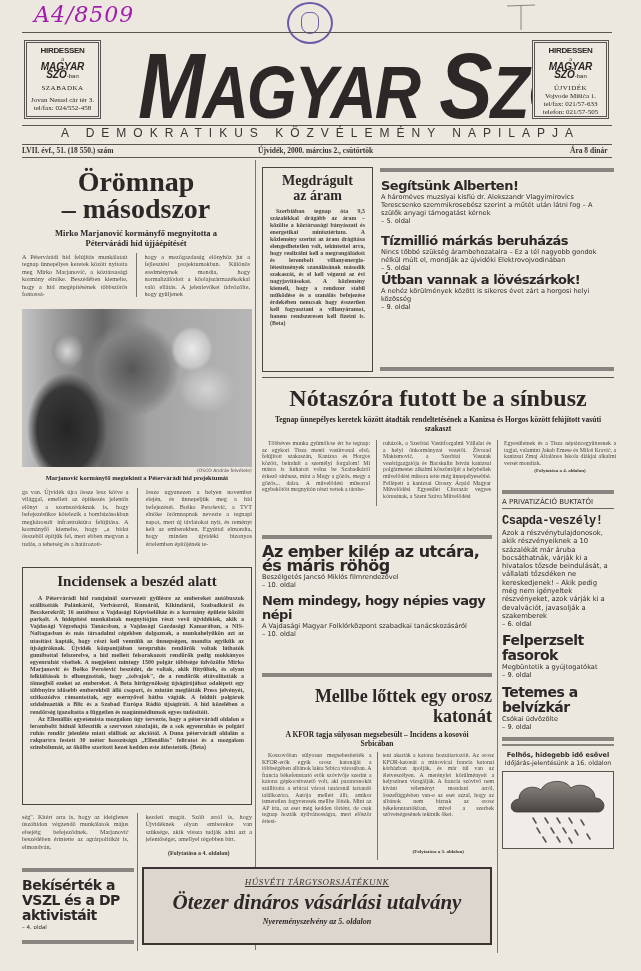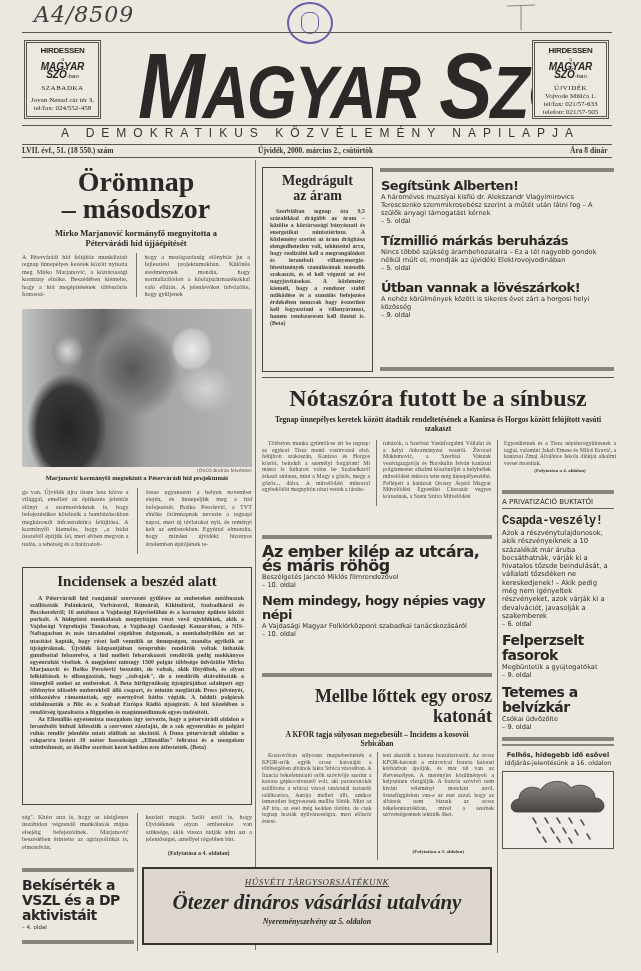--- a/index.html
+++ b/index.html
@@ -7,21 +7,21 @@
   body {
     background: #ece7df;
     font-family: "Liberation Serif", serif;
     color: #2a2624;
     position: relative;
   }
   .abs { position: absolute; }
   .handwriting {
     left: 34px; top: 2px;
     font-family: "DejaVu Serif", serif;
-    font-style: italic; font-size: 22px; color: #404040; letter-spacing: 1px;
+    font-style: italic; font-size: 22px; color: #a21caf; letter-spacing: 1px;
   }
   .stamp {
     left: 287px; top: 2px; width: 46px; height: 42px; border-radius: 50%;
     border: 2px solid #6d5aa8; color: #6d5aa8;
     display: flex; align-items: center; justify-content: center;
     font-size: 5px; text-align: center; font-family: "DejaVu Sans", sans-serif;
   }
   .stamp-inner { width: 18px; height: 22px; border: 1.5px solid #6d5aa8; border-radius: 8px 8px 10px 10px; }
   .pen-mark { left: 505px; top: 2px; width: 40px; height: 30px; }
   .rule { background: #5a5552; height: 1px; }
@@ -170,21 +170,21 @@
   <div class="body-text" style="font-weight:bold;margin-top:5px;text-indent:6px;font-size:5.9px;line-height:7px;">Szerbiában tegnap óta 9,5 százalékkal drágább az áram – közölte a köztársasági bányászati és energetikai minisztérium. A közlemény szerint az áram drágítása elengedhetetlen volt, tekintettel arra, hogy realizálni kell a megrongálódott és lerombolt villanyenergia-létesítmények szanálásának második szakaszát, és el kell végezni az évi nagyjavításokat. A közlemény kiemeli, hogy a rendszer stabil működése és a szanálás befejezése érdekében nemcsak hogy ésszerűen kell fogyasztani a villanyáramot, hanem rendszeresen kell fizetni is. (Beta)</div>
 </div>
 
 <div class="abs gray-bar" style="left:380px;top:168px;width:234px;"></div>
 <div class="abs" style="left:381px;top:178px;width:232px;">
   <div style="margin-bottom:8px;">
     <div class="headline-sans" style="font-size:13px;line-height:15px;">Segítsünk Alberten!</div>
     <div class="sans-text">A hároméves muzslyai kisfiú dr. Alekszandr Vlagyimirovics Terescsenko szemmikrosebész szerint a műtét után látni fog – A szülők anyagi támogatást kérnek</div>
     <div class="sans-text">– 5. oldal</div>
   </div>
-  <div style="margin-bottom:8px;">
+  <div style="margin-bottom:0;">
     <div class="headline-sans" style="font-size:13px;line-height:15px;">Tízmillió márkás beruházás</div>
     <div class="sans-text">Nincs többé szükség árambehozatalra – Ez a tél nagyobb gondok nélkül múlt el, mondják az újvidéki Elektrovojvodinában</div>
     <div class="sans-text">– 5. oldal</div>
   </div>
   <div>
     <div class="headline-sans" style="font-size:13px;line-height:15px;">Útban vannak a lövészárkok!</div>
     <div class="sans-text">A nehéz körülmények között is sikeres évet zárt a horgosi helyi közösség</div>
     <div class="sans-text">– 9. oldal</div>
   </div>
 </div>

